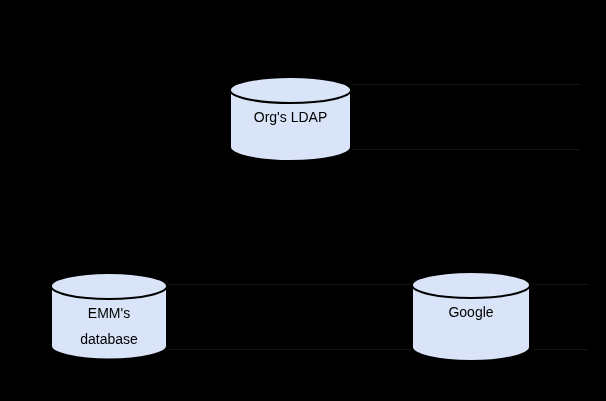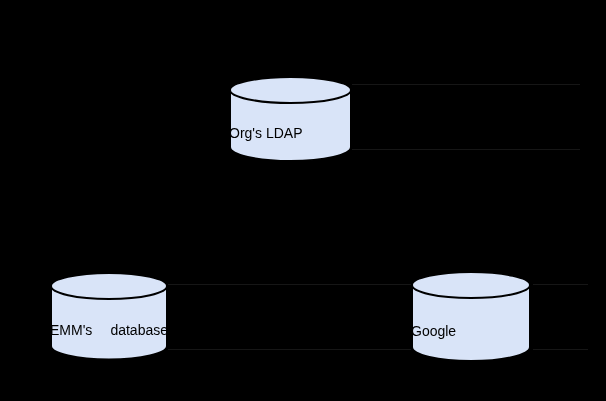--- a/index.html
+++ b/index.html
@@ -33,23 +33,23 @@
     stroke: #000000;
     stroke-width: 2;
   }
   .node-label {
     position: absolute;
     left: 0;
     right: 0;
     top: 28px;
     bottom: 0;
     display: flex;
-    flex-direction: row;
+    flex-direction: column;
     align-items: center;
-    justify-content: space-between;
+    justify-content: flex-start;
     text-align: center;
     color: #000000;
     font-size: 14px;
     line-height: 26px;
     pointer-events: none;
   }
   
   .node-ldap   { left: 229px; top: 76px;  width: 123px; height: 86px; }
   .node-emm    { left: 50px;  top: 272px; width: 118px; height: 88px; }
   .node-google { left: 411px; top: 271px; width: 120px; height: 91px; }

